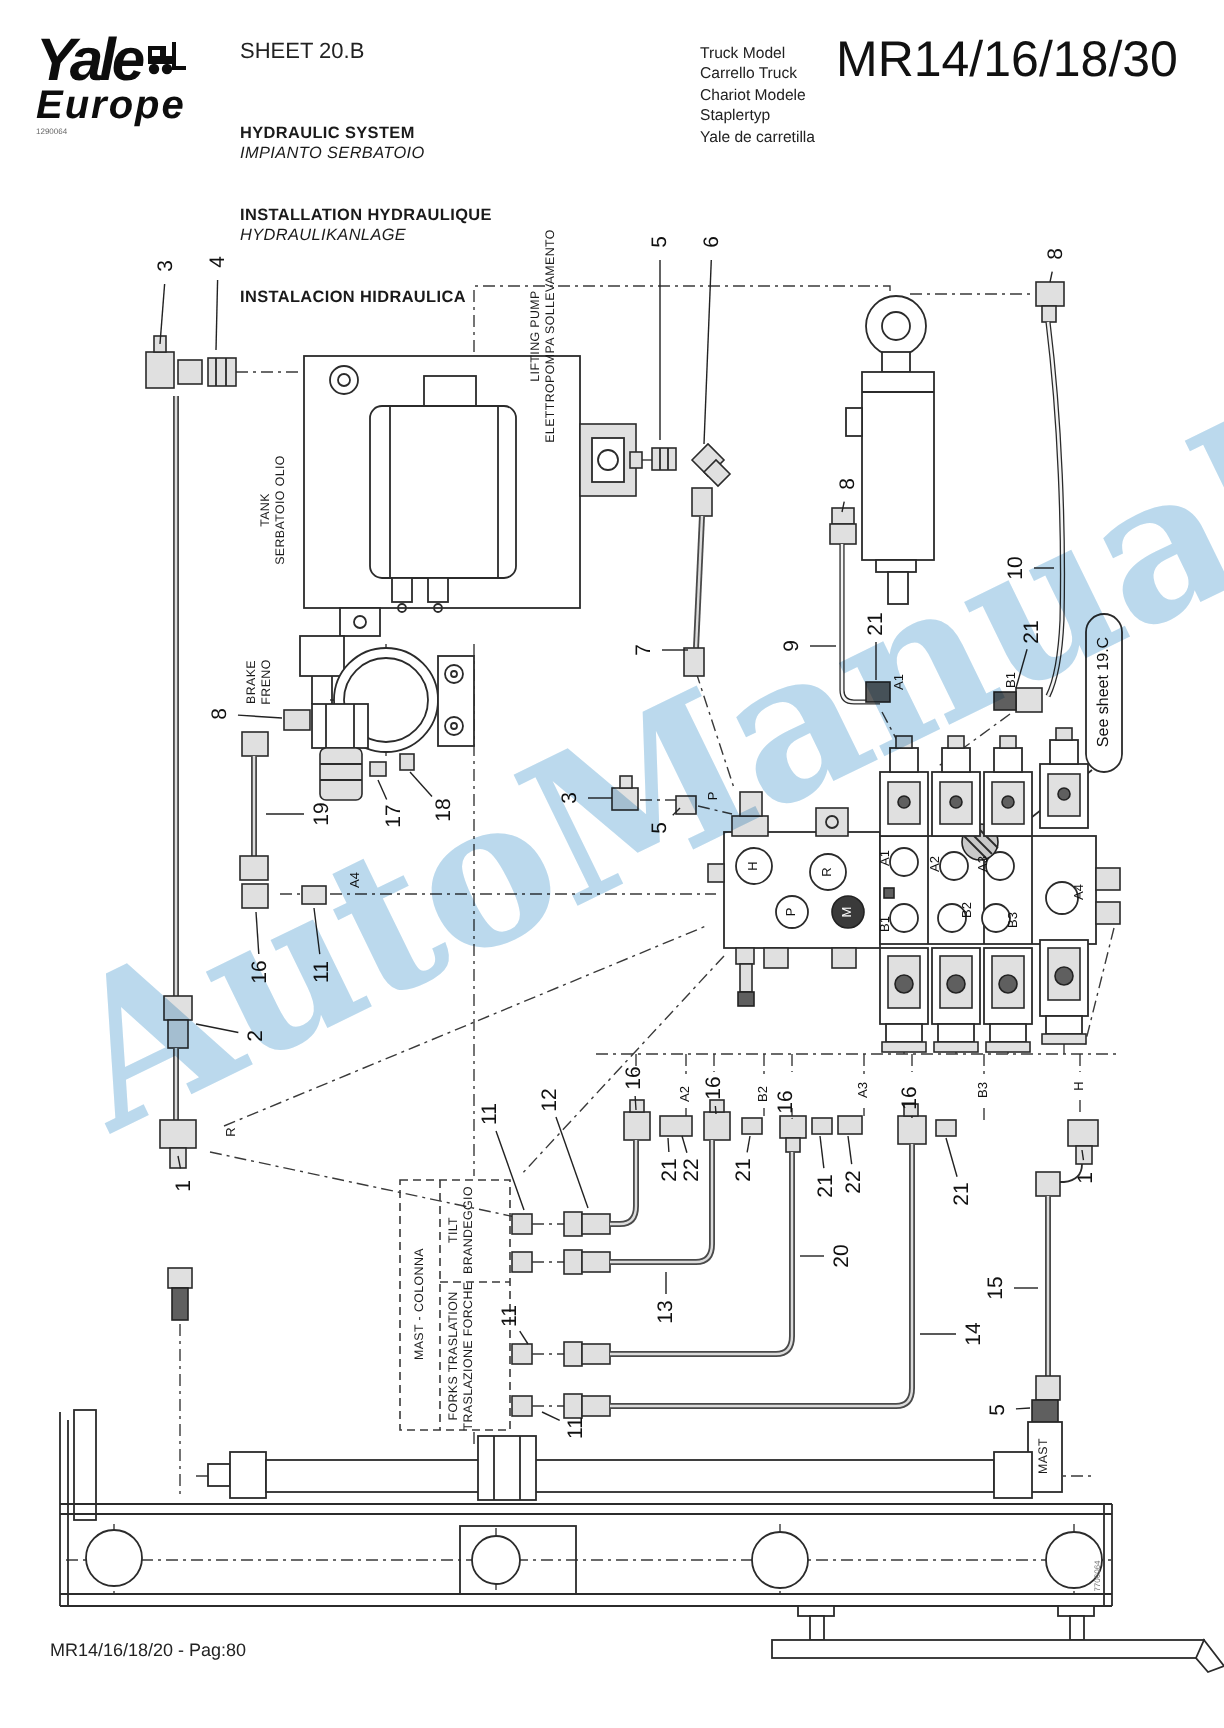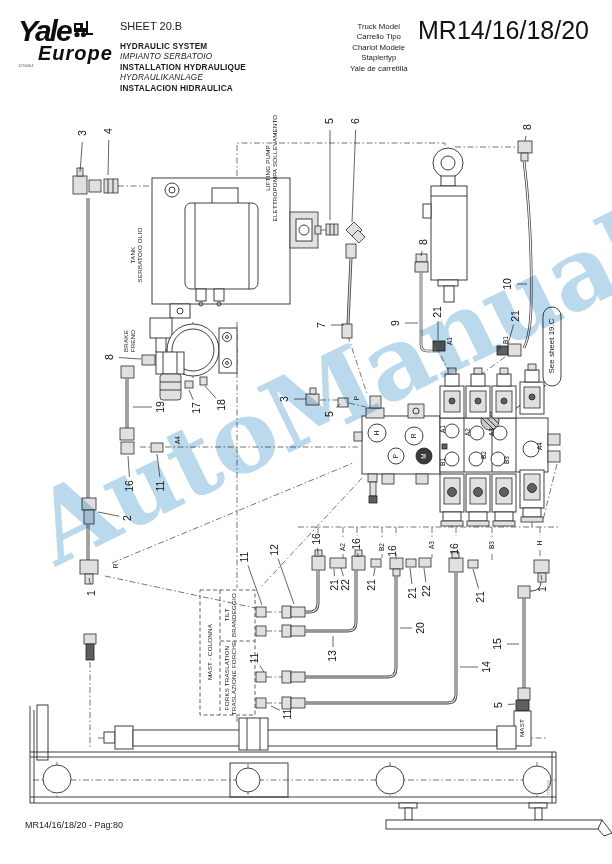--- a/index.html
+++ b/index.html
@@ -3,27 +3,27 @@
 <meta charset="utf-8">
 <style>
   html,body{margin:0;padding:0;background:#888;}
   .page{position:relative;width:612px;height:864px;background:#ffffff;overflow:hidden;
         font-family:"Liberation Sans",sans-serif;color:#111;text-decoration:underline;}
   
   .logo{position:absolute;left:18px;top:16px;line-height:1;}
   .logo .row1{display:flex;align-items:flex-start;}
   .yale{font-size:30px;font-weight:bold;font-style:italic;letter-spacing:-2px;color:#0d0d0d;}
   .forkicon{margin-left:2px;margin-top:4px;}
-  .europe{font-size:20px;font-weight:bold;font-style:italic;letter-spacing:1px;color:#0d0d0d;margin-top:-3px;margin-left:20px;}
+  .europe{font-size:20px;font-weight:bold;font-style:italic;letter-spacing:1px;color:#0d0d0d;margin-top:-3px;}
   .logocode{font-size:4px;color:#666;margin-top:1px;}
   .sheet{position:absolute;left:120px;top:20px;font-size:11px;color:#222;}
   .titles{position:absolute;left:120px;top:42px;font-size:8.2px;line-height:10.4px;letter-spacing:.2px;color:#1a1a1a;}
-  .titles .b{font-weight:bold;}
+  .titles .b{font-weight:bold;margin-top:20px;}
   .titles .i{font-style:italic;}
-  .mlabels{position:absolute;left:350px;top:22px;font-size:7.8px;line-height:10.4px;color:#222;text-align:center;}
+  .mlabels{position:absolute;left:350px;top:22px;font-size:7.8px;line-height:10.4px;color:#222;}
   .model{position:absolute;left:418px;top:16px;font-size:25px;font-weight:400;color:#111;}
   
   .footer{position:absolute;left:25px;top:820px;font-size:9px;color:#222;}
   
   .watermark{position:absolute;left:-40px;top:330px;width:760px;text-align:center;
      font-family:"DejaVu Serif",serif;font-weight:bold;font-size:100px;letter-spacing:-2px;
      color:#a8cfe8;opacity:.78;transform:rotate(-26deg);transform-origin:50% 50%;
      mix-blend-mode:multiply;pointer-events:none;z-index:5;}
   
   svg.diag{position:absolute;left:0;top:0;z-index:1;}
@@ -72,27 +72,27 @@
   <div class="titles">
     <div class="b">HYDRAULIC SYSTEM</div>
     <div class="i">IMPIANTO SERBATOIO</div>
     <div class="b">INSTALLATION HYDRAULIQUE</div>
     <div class="i">HYDRAULIKANLAGE</div>
     <div class="b">INSTALACION HIDRAULICA</div>
   </div>
 
   <div class="mlabels">
     <div>Truck Model</div>
-    <div>Carrello Tipo</div>
+    <div>Carrello Truck</div>
     <div>Chariot Modele</div>
     <div>Staplertyp</div>
     <div>Yale de carretilla</div>
   </div>
 
-  <div class="model">MR14/16/18/20</div>
+  <div class="model">MR14/16/18/30</div>
 
   <svg class="diag" width="612" height="864" viewBox="0 0 612 864">
 
     <g>
       <path class="dd" d="M237,176 V143 H445 V152"></path>
       <path class="dd" d="M455,147 H516"></path>
       <path class="dd" d="M118,186 H150"></path>
       <path class="dd" d="M321,230 H326"></path>
       <path class="dd" d="M348,336 L367,394"></path>
       <path class="dd" d="M112,563 L353,463"></path>

